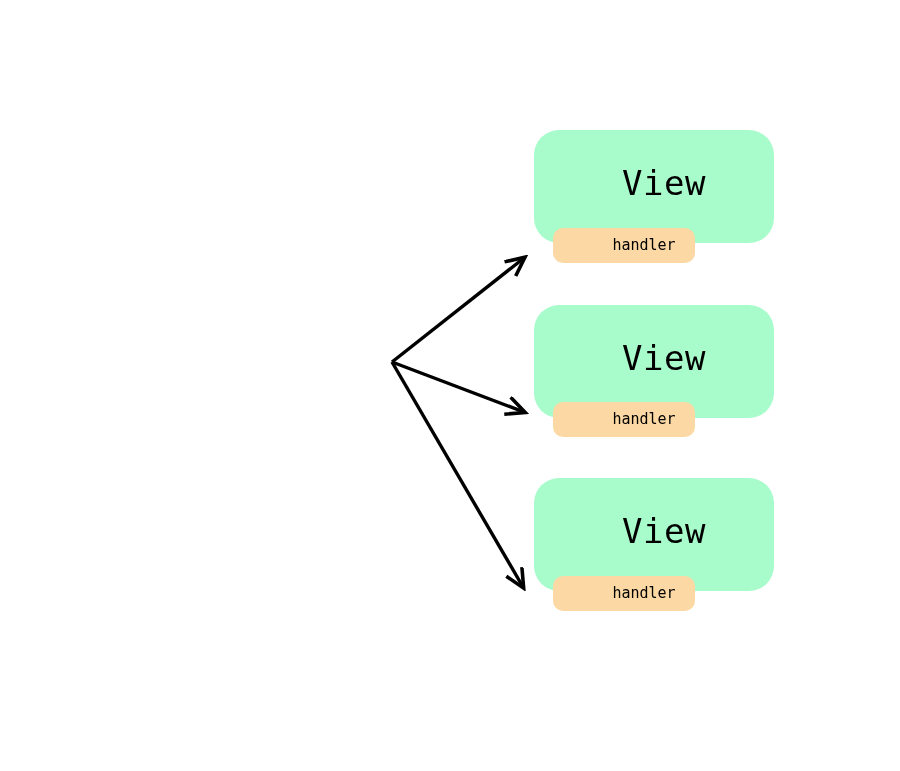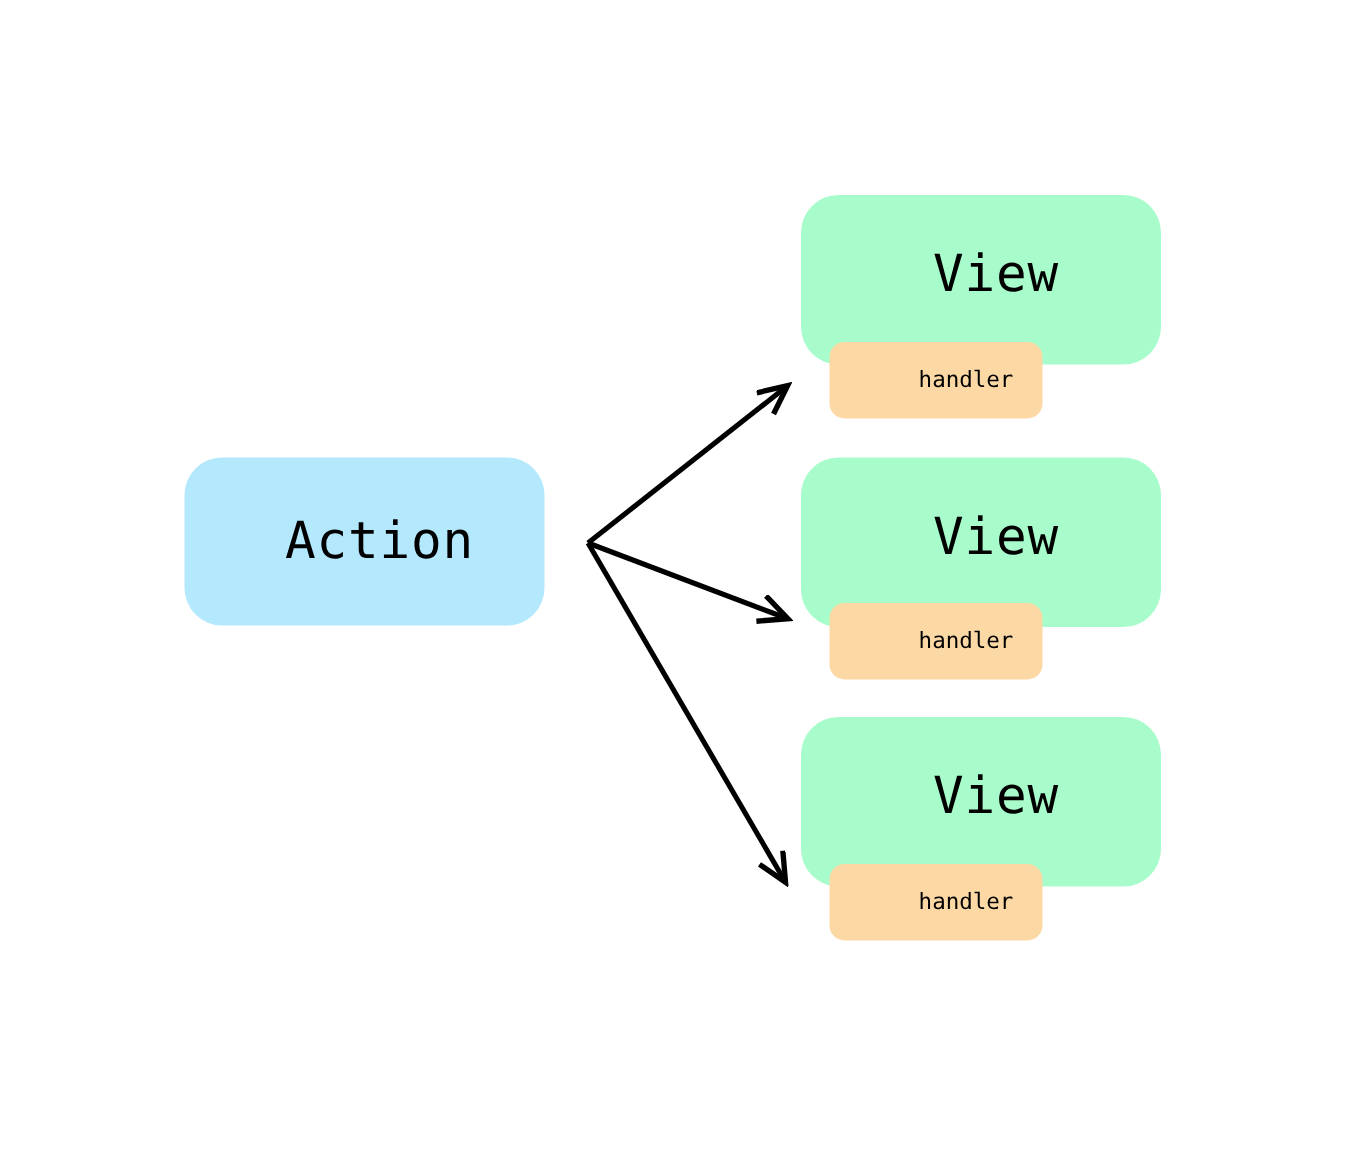--- a/index.html
+++ b/index.html
@@ -59,21 +59,21 @@
     color: #000000;
     letter-spacing: 0.5px;
     line-height: 1;
     position: relative;
     top: -4px;
   }
   .handler-badge {
     position: absolute;
     left: 553px;
     width: 142px;
-    height: 51px;
+    height: 35px;
     background: #fcd9a4;
     border-radius: 10px;
     display: flex;
     align-items: center;
     justify-content: center;
     z-index: 3;
     box-sizing: border-box;
     padding-left: 40px;
   }
   .handler-badge.h1 { top: 228px; }
@@ -107,23 +107,20 @@
       </marker>
     </defs>
 
     <line x1="392" y1="362" x2="524" y2="258" stroke="#000000" stroke-width="3.4" stroke-linecap="butt" marker-end="url(#arrowhead)"></line>
 
     <line x1="392" y1="362" x2="524" y2="412" stroke="#000000" stroke-width="3.4" stroke-linecap="butt" marker-end="url(#arrowhead)"></line>
 
     <line x1="392" y1="362" x2="523" y2="587" stroke="#000000" stroke-width="3.4" stroke-linecap="butt" marker-end="url(#arrowhead)"></line>
   </svg>
 
-  <div class="node action-node">
-    <span class="action-label">Action</span>
-  </div>
 
   <div class="node view-node v1">
     <span class="view-label">View</span>
   </div>
   <div class="handler-badge h1">
     <span class="handler-label">handler</span>
   </div>
 
   <div class="node view-node v2">
     <span class="view-label">View</span>

